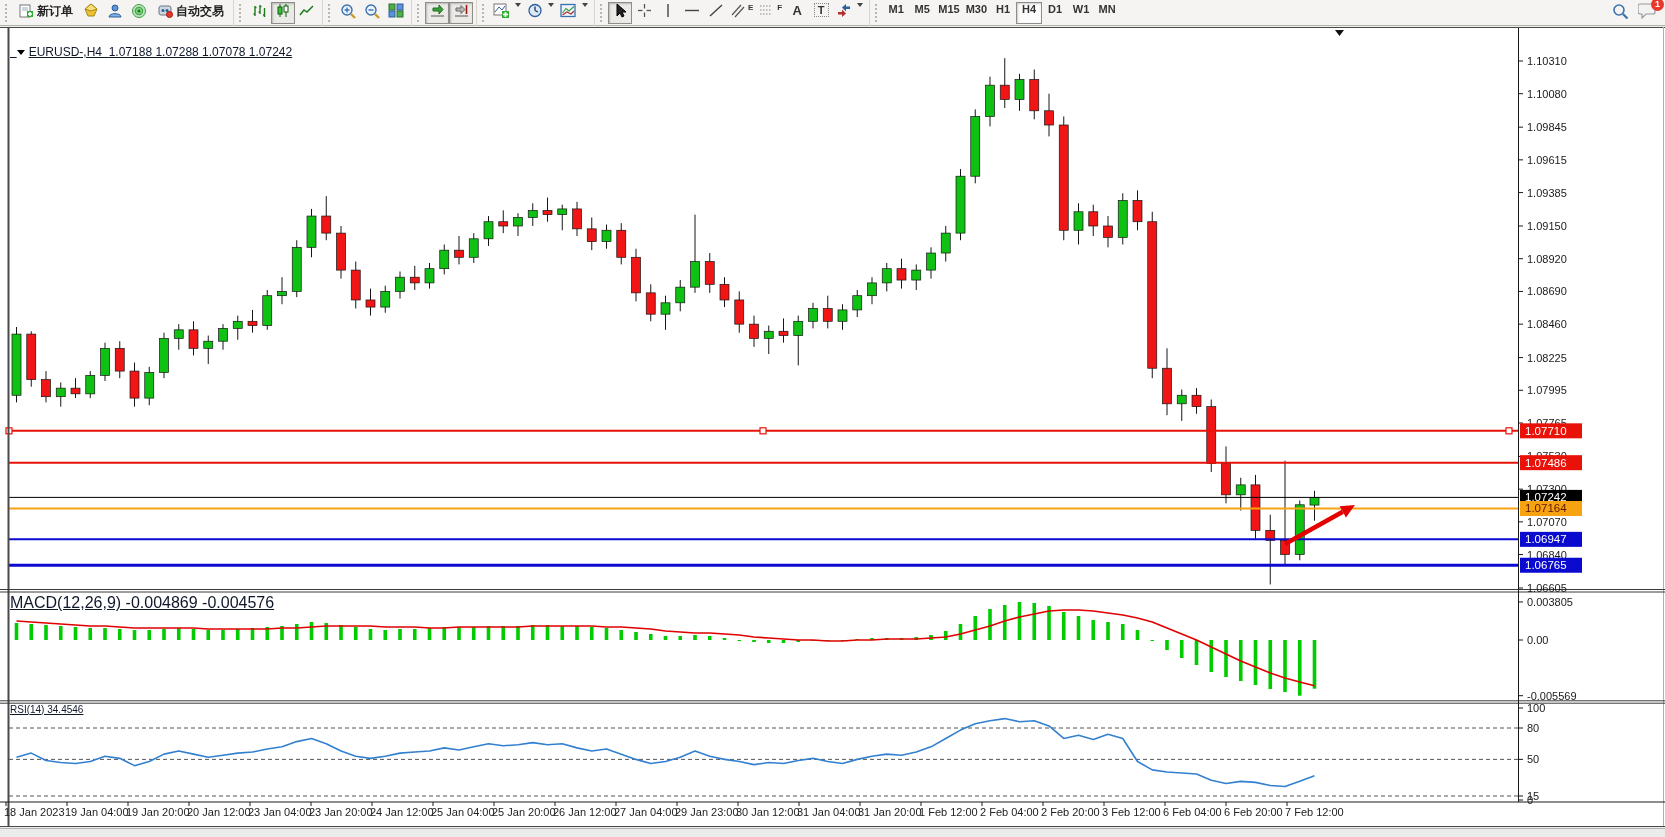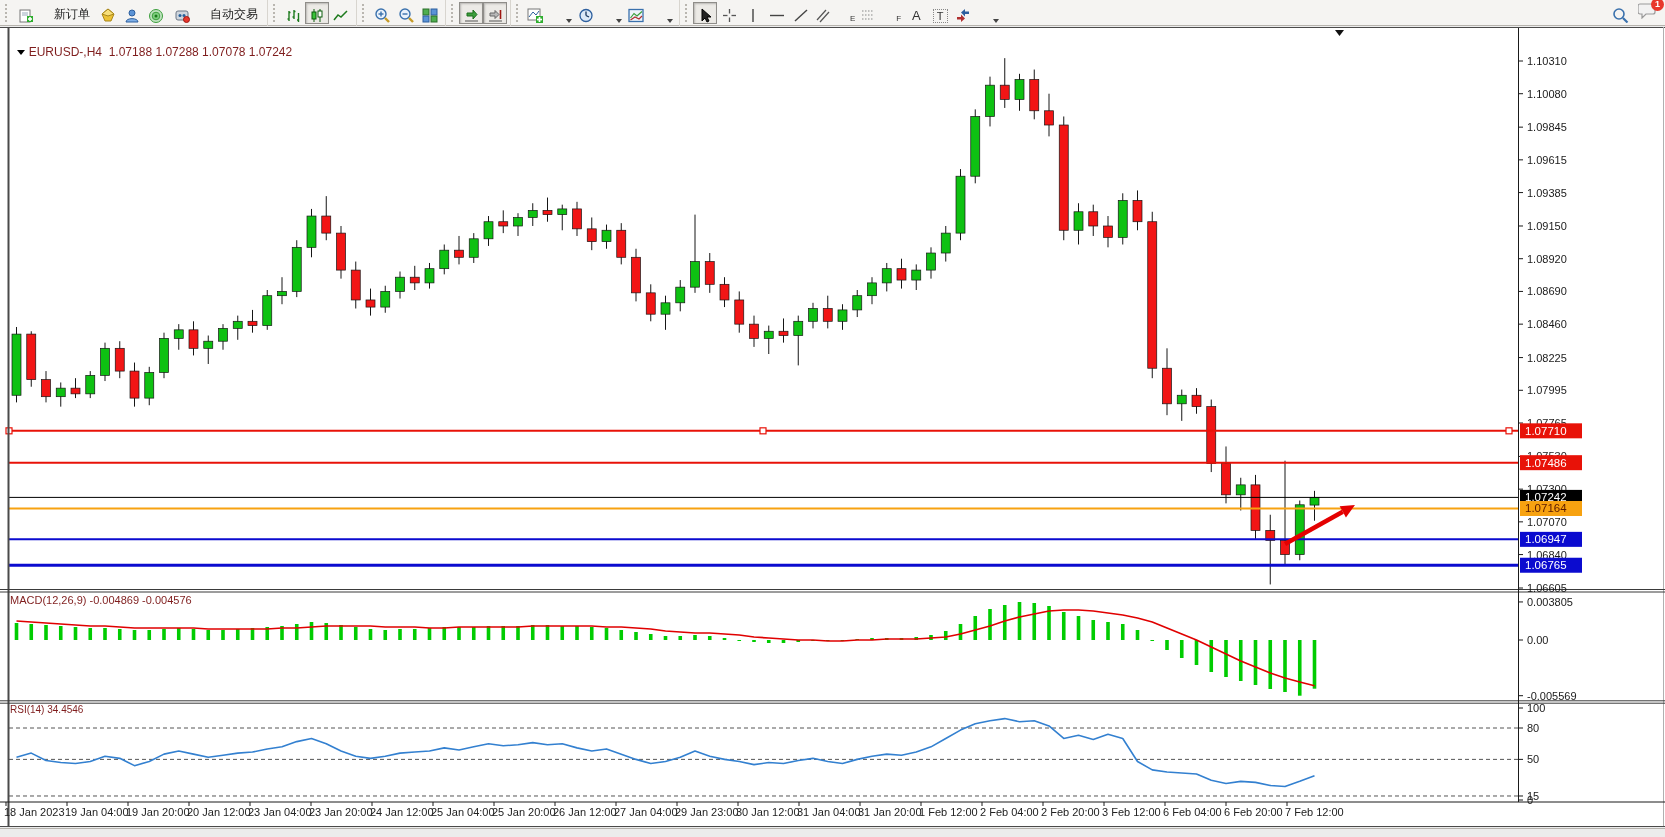--- a/index.html
+++ b/index.html
@@ -3,35 +3,35 @@
 <meta charset="utf-8">
 <style>
   html,body{margin:0;padding:0;width:1665px;height:837px;overflow:hidden;
     font-family:"Liberation Sans", sans-serif;background:#ececec;}
   
   .toolbar{position:absolute;left:0;top:0;width:1665px;height:26px;background:#f5f4f2;
     border-bottom:1px solid #b6b3ad;display:flex;align-items:center;box-sizing:border-box;}
   .tgroup{display:flex;align-items:center;height:26px;padding:0 3px;border-left:1px solid #d8d5cf;}
   .tgroup:first-child{border-left:none;}
   .grip{width:4px;height:18px;margin:0 2px;border-left:2px dotted #b9b6b0;}
-  .tbtn{display:flex;align-items:flex-end;justify-content:center;gap:20px;height:22px;min-width:24px;
-    padding:0 2px;background:transparent;border:1px solid transparent;font-size:12px;color:#222;cursor:default;}
+  .tbtn{display:flex;align-items:flex-start;justify-content:center;gap:3px;height:22px;min-width:24px;
+    padding:0 2px;background:transparent;border:1px solid transparent;font-size:12px;color:#222;cursor:default;font-weight:bold;}
   .tbtn.wide{padding:0 5px;}
   .tbtn.pressed{background:#eceae6;border:1px solid #8f8d89;box-shadow:inset 1px 1px 2px rgba(0,0,0,.22);}
   .tbtn .caret{width:0;height:0;border-left:3px solid transparent;border-right:3px solid transparent;
     border-top:4px solid #444;margin-left:2px;}
   .tf{font-size:11px;color:#333;min-width:26px;}
   .tf.pressed{background:#fcfcfc;border:1px solid #8f8d89;box-shadow:inset 1px 1px 2px rgba(0,0,0,.2);}
   .toolbar-right{margin-left:auto;display:flex;align-items:center;padding-right:8px;gap:6px;}
   .chatwrap{position:relative;}
   .badge{position:absolute;top:-4px;right:-7px;background:#e8372c;color:#fff;border-radius:8px;
     font-size:9px;min-width:13px;height:13px;line-height:13px;text-align:center;font-weight:bold;}
   
   #chart-svg{position:absolute;left:0;top:27px;}
-  .overlay-label{position:absolute;font-size:12px;color:#7f1d1d;white-space:pre;}
+  .overlay-label{position:absolute;font-size:12px;color:#0f172a;white-space:pre;text-decoration:underline;}
   .tri-down{display:inline-block;width:0;height:0;border-left:4px solid transparent;
     border-right:4px solid transparent;border-top:5px solid #000;margin-right:4px;vertical-align:middle;}
   .statusbar{position:absolute;left:0;top:828px;width:1665px;height:9px;background:#ececec;border-top:1px solid #b6b3ad;}
 </style>
 </head>
 <body>
 
 <div class="toolbar">
   <div class="tgroup">
     <div class="grip"></div>
@@ -238,20 +238,32 @@
     </button>
     <button class="tbtn">
       <svg width="16" height="15" viewBox="0 0 16 15">
           <polygon points="2,9 6,9 6,6.5 10,10.5 6,14 6,11.5 2,11.5" fill="#b03030"></polygon>
           <polygon points="14,6 10,6 10,8.5 6,4.5 10,1 10,3.5 14,3.5" fill="#2d5f9e"></polygon>
         </svg>
       <span class="caret"></span>
     </button>
   </div>
 
+  <div class="tgroup">
+    <div class="grip"></div>
+    <button class="tbtn tf">M1</button>
+    <button class="tbtn tf">M5</button>
+    <button class="tbtn tf">M15</button>
+    <button class="tbtn tf">M30</button>
+    <button class="tbtn tf">H1</button>
+    <button class="tbtn tf pressed">H4</button>
+    <button class="tbtn tf">D1</button>
+    <button class="tbtn tf">W1</button>
+    <button class="tbtn tf">MN</button>
+  </div>
 
   <div class="toolbar-right">
     <button class="tbtn">
       <svg width="17" height="16" viewBox="0 0 17 16">
           <circle cx="7" cy="7" r="5" fill="none" stroke="#3a71ad" stroke-width="1.6"></circle>
           <line x1="11" y1="11" x2="15.5" y2="15.5" stroke="#3a71ad" stroke-width="2.2"></line>
         </svg>
     </button>
     <div class="chatwrap">
       <svg width="19" height="17" viewBox="0 0 19 17">
@@ -684,16 +696,16 @@
     </g>
     <g>
       <line x1="1285" y1="517" x2="1342.7700483320266" y2="484.81383021501375" stroke="#e40000" stroke-width="4.5"></line>
       <polygon points="1355,478 1345.9336123604257,490.4920220608586 1339.6064843036274,479.13563836916893" fill="#e40000"></polygon>
     </g>
   </svg>
 
 <div class="overlay-label" style="left:10px;top:31px;">
   <span class="tri-down"></span><span>EURUSD-,H4</span>&nbsp;&nbsp;<span>1.07188 1.07288 1.07078 1.07242</span>
 </div>
-<div class="overlay-label" style="left:10px;top:594px;font-size:11px;">MACD(12,26,9) -0.004869 -0.004576</div>
+<div class="overlay-label" style="left:10px;top:594px;font-size:16px;">MACD(12,26,9) -0.004869 -0.004576</div>
 <div class="overlay-label" style="left:10px;top:704px;font-size:10px;">RSI(14) 34.4546</div>
 
 <div class="statusbar"></div>
 
 </body></html>

